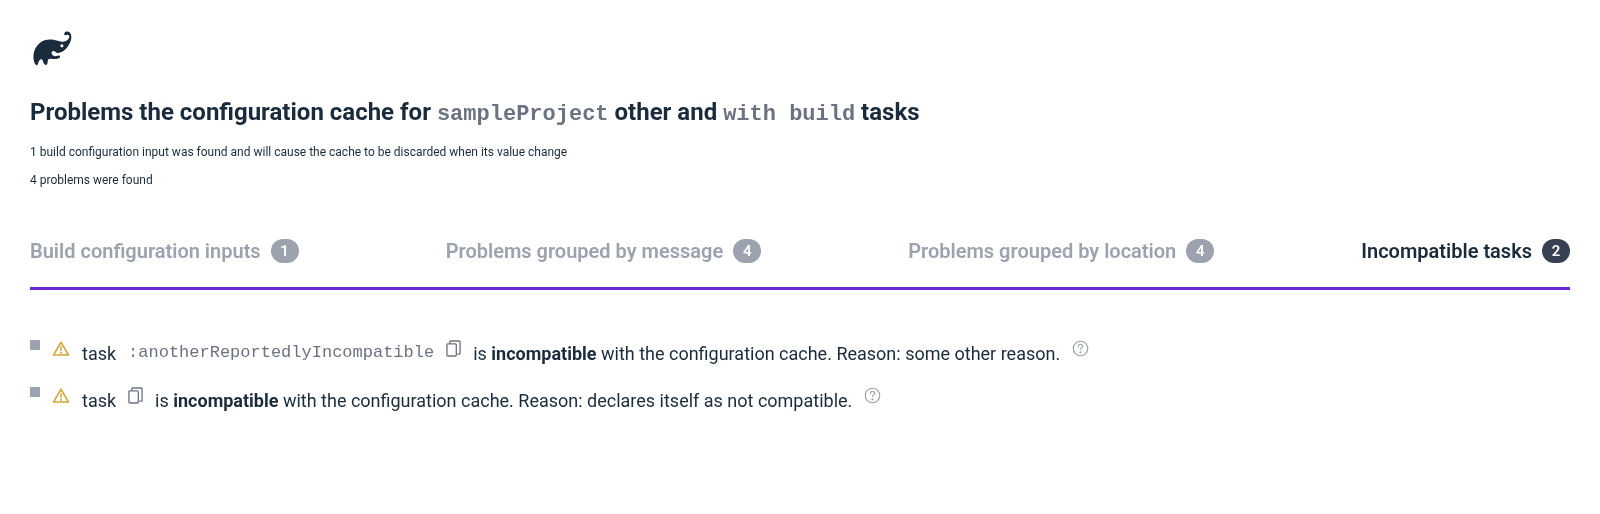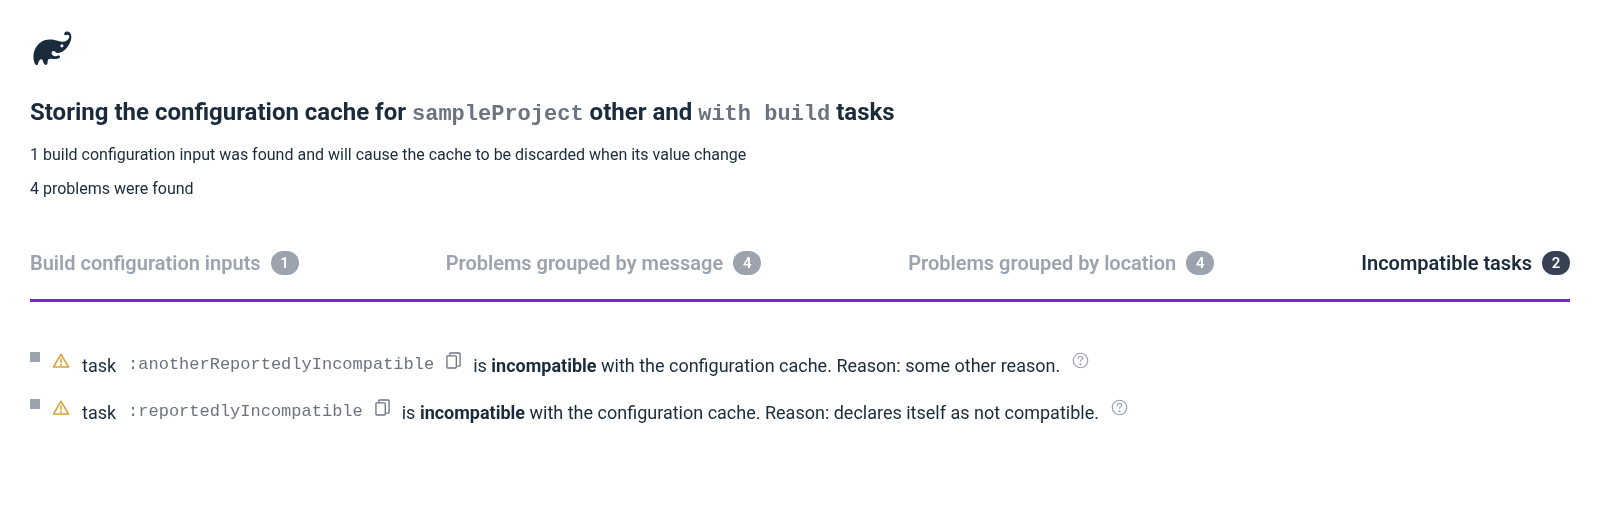--- a/index.html
+++ b/index.html
@@ -29,21 +29,21 @@
       margin-bottom: 12px;
       line-height: 1.4;
     }
     .title .code {
       font-family: "SFMono-Regular", Consolas, "Liberation Mono", Menlo, monospace;
       font-weight: 600;
       color: #6b7280;
       font-size: 22px;
     }
     .subtitle {
-      font-size: 16px;
+      font-size: 12px;
       color: #1a2b3c;
       margin-bottom: 10px;
       line-height: 1.5;
     }
     .tabs {
       display: flex;
       justify-content: space-between;
       margin-top: 50px;
       padding-bottom: 24px;
       border-bottom: 3px solid #6d28d9;
@@ -136,21 +136,21 @@
 </head>
 <body>
 
 <div class="logo">
   <svg viewBox="0 0 60 48" xmlns="http://www.w3.org/2000/svg">
     <path d="M 50 3 C 47 1 44 2 43 4 C 42.5 5 43 6 44 6.5 C 45 7 46 6 47 6 C 49 6 50 8 49 10 C 47 14 42 16 36 14 C 30 12 24 11 18 13 C 10 16 4 24 4 34 C 4 38 5 42 7 44 C 8 45 9 44.5 9.5 43.5 C 10 42 11 38 13 37 C 14 36.5 15 37 15.5 38 C 16 40 17 43 19 44 C 20 44.5 21 44 21.5 43 C 22 41 22 38 23 37 C 24 36 26 36 28 36.5 C 31 37 34 37 37 35 C 38 34.5 38 33 37 32.5 C 36 32 34 33 32 33 C 29 33 27 31 27 29 C 27 27 29 26 31 27 C 32 27.5 33 29 35 29 C 40 29 45 25 48 20 C 51 15 54 8 50 3 Z M 40 22 C 39 22 38 21 38 20 C 38 19 39 18 40 18 C 41 18 42 19 42 20 C 42 21 41 22 40 22 Z"></path>
   </svg>
 </div>
 
 <h1 class="title">
-  <span>Storing the configuration cache for </span><span class="code">sampleProject</span><span> other and </span><span class="code">with build</span><span> tasks</span>
+  <span>Problems the configuration cache for </span><span class="code">sampleProject</span><span> other and </span><span class="code">with build</span><span> tasks</span>
 </h1>
 
 <p class="subtitle">1 build configuration input was found and will cause the cache to be discarded when its value change</p>
 <p class="subtitle">4 problems were found</p>
 
 <div class="tabs">
   <div class="tab">
     <span>Build configuration inputs</span>
     <span class="badge">1</span>
   </div>
@@ -202,21 +202,20 @@
   <div class="task-row">
     <span class="bullet"></span>
     <span class="warn-icon">
       <svg viewBox="0 0 24 24" fill="none" stroke="#d4a53a" stroke-width="2" stroke-linejoin="round">
         <path d="M12 3 L22 20 L2 20 Z"></path>
         <line x1="12" y1="9" x2="12" y2="14" stroke-linecap="round"></line>
         <circle cx="12" cy="17" r="0.5" fill="#d4a53a"></circle>
       </svg>
     </span>
     <span class="task-label">task</span>
-    <span class="task-name">:reportedlyIncompatible</span>
     <span class="copy-icon">
       <svg viewBox="0 0 16 18" fill="none" stroke="#6b7280" stroke-width="1.4">
         <rect x="1" y="4" width="10" height="13" rx="1"></rect>
         <path d="M4 4 V2 a1 1 0 0 1 1 -1 h9 a1 1 0 0 1 1 1 v12 a1 1 0 0 1 -1 1 h-2"></path>
       </svg>
     </span>
     <span class="task-desc">
       <span>is </span><span class="bold">incompatible</span><span> with the configuration cache. Reason: declares itself as not compatible.</span>
     </span>
     <span class="help-icon">

